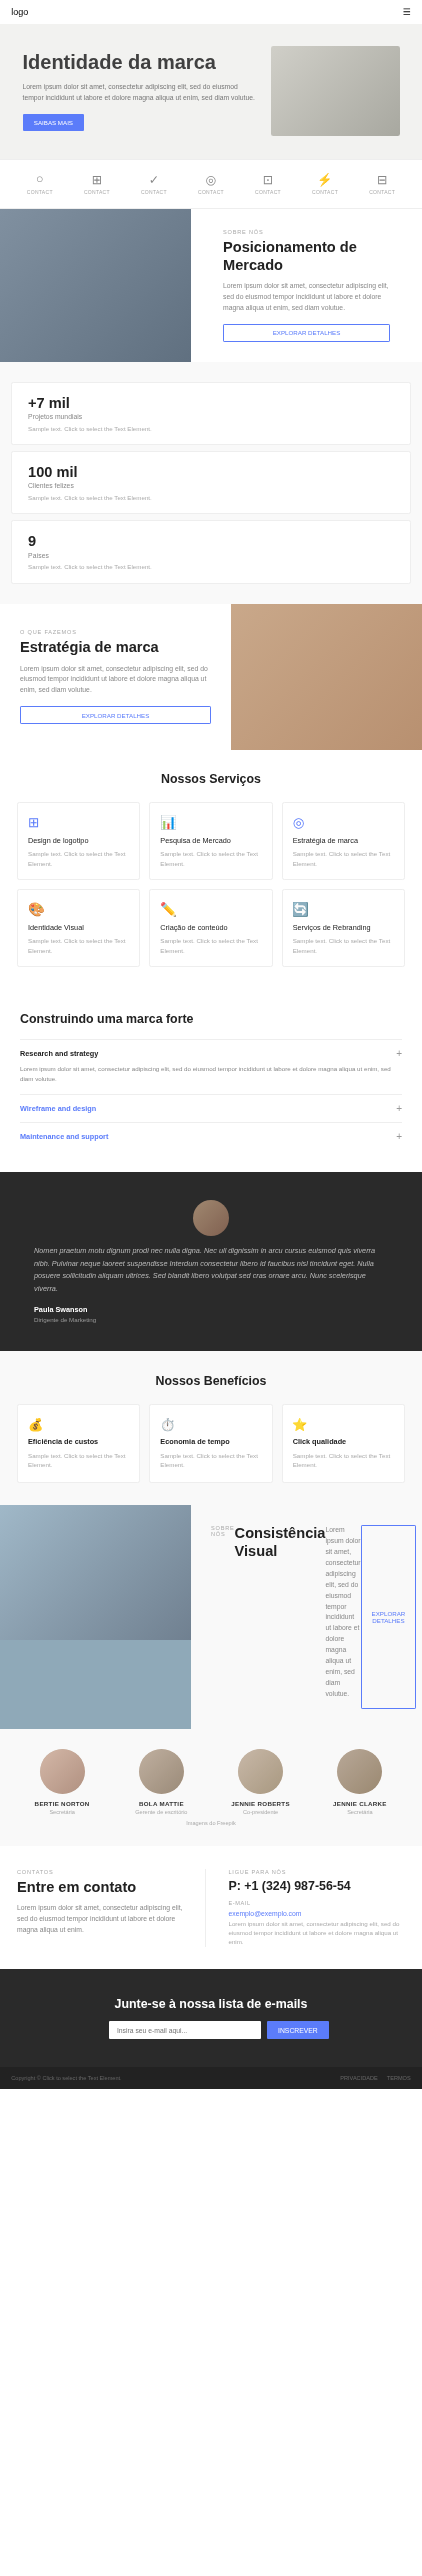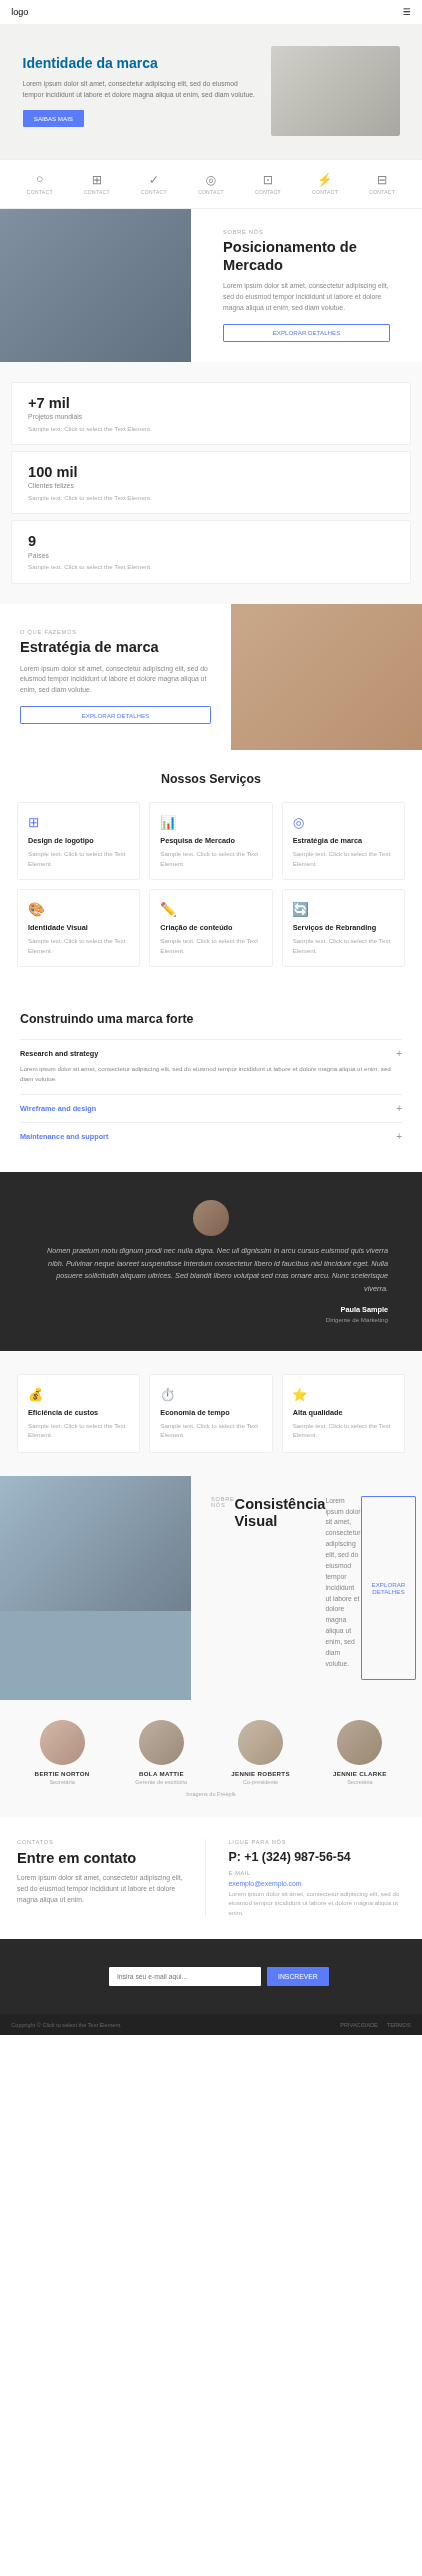--- a/index.html
+++ b/index.html
@@ -4,21 +4,21 @@
   <style>
     * { box-sizing: border-box; margin: 0; padding: 0; }
     body { font-family: Arial, sans-serif; background: #fff; width: 422px; }
 
     
     .nav { display: flex; justify-content: space-between; align-items: center; padding: 6.8px 11.3px; background: #fff; border-radius: 7px; }
 
     
     .hero { background: #f2f2f0; display: flex; align-items: center; padding: 22.5px 22.5px; gap: 11.3px; min-height: 124px; }
     .hero-text { flex: 1; }
-    .hero-title { font-size: 14px; font-weight: 800; color: #0369a1; line-height: 1.15; margin-bottom: 7.9px; }
+    .hero-title { font-size: 20px; font-weight: 800; color: #404040; line-height: 1.15; margin-bottom: 7.9px; }
     .hero-desc { font-size: 6.8px; color: #777; line-height: 1.6; margin-bottom: 10px; }
     .btn-primary { background: #5b7cfa; color: #fff; border: none; padding: 5px 11.3px; font-size: 6.2px; cursor: pointer; border-radius: 1.1px; }
     .hero-image { width: 129px; height: 90px; background: #ccc; overflow: hidden; border-radius: 2.3px; flex-shrink: 0; }
 
     
     .icons-row { display: flex; justify-content: space-around; align-items: center; padding: 12.4px 11.3px; border-top: 0.6px solid #eee; border-bottom: 0.6px solid #eee; background: #fff; }
     .icon-item { text-align: center; }
     .icon-item .icon-shape { font-size: 12.4px; color: #888; }
     .icon-item .icon-label { font-size: 5px; color: #aaa; margin-top: 2.3px; letter-spacing: 0.3px; }
 
@@ -42,35 +42,35 @@
     .what-section { display: flex; align-items: stretch; min-height: 146px; background: #fff; }
     .what-text { flex: 1; padding: 22.5px 20px; display: flex; flex-direction: column; justify-content: center; }
     .what-img { width: 191px; background: #c9a88a; flex-shrink: 0; overflow: hidden; }
 
     
     .services-section { padding: 22.5px 17px; background: #fff; }
     .services-title { text-align: center; font-size: 12.4px; font-weight: 800; color: #222; margin-bottom: 15.8px; }
     .services-grid { display: grid; grid-template-columns: repeat(3, 1fr); gap: 9px; }
     .service-card { border: 0.6px solid #eee; border-radius: 2.3px; padding: 11.3px 10px; }
     .service-icon { font-size: 13.5px; color: #5b7cfa; margin-bottom: 5.6px; }
-    .service-name { font-size: 7.3px; font-weight: 700; color: #222; margin-bottom: 4.5px; }
+    .service-name { font-size: 7.3px; font-weight: 400; color: #222; margin-bottom: 4.5px; }
     .service-desc { font-size: 6.2px; color: #aaa; line-height: 1.5; }
 
     
     .building-section { padding: 22.5px 20px; background: #fff; }
     .building-title { font-size: 12.4px; font-weight: 800; color: #222; margin-bottom: 12.4px; }
     .accordion-item { border-top: 0.6px solid #eee; padding: 7.9px 0; display: flex; justify-content: space-between; align-items: center; cursor: pointer; }
     .accordion-label { font-size: 7.3px; color: #444; font-weight: 600; }
     .accordion-content { font-size: 6.2px; color: #888; line-height: 1.6; padding: 5.6px 0 2.3px 0; }
     .accordion-plus { font-size: 10px; color: #999; }
     .accordion-open { border-top: 0.6px solid #eee; }
     .accordion-open .accordion-label { color: #222; }
 
     
-    .testimonial-section { background: #2a2a2a; padding: 28px 34px; text-align: right; position: relative; }
+    .testimonial-section { background: #2a2a2a; padding: 28px 34px; text-align: left; position: relative; }
     .test-avatar { width: 36px; height: 36px; border-radius: 50%; background: #888; margin: 0 auto 9px; overflow: hidden; }
     .test-text { font-size: 7.3px; color: #bbb; line-height: 1.7; margin-bottom: 10px; font-style: italic; }
     .test-name { font-size: 7.3px; font-weight: 700; color: #fff; }
     .test-role { font-size: 6.2px; color: #999; margin-top: 2.3px; }
 
     
     .benefits-section { padding: 22.5px 17px; background: #f9f9f9; }
     .benefits-title { text-align: center; font-size: 12.4px; font-weight: 800; color: #222; margin-bottom: 15.8px; }
     .benefits-grid { display: grid; grid-template-columns: repeat(3, 1fr); gap: 9px; }
     .benefit-card { background: #fff; border: 0.6px solid #eee; border-radius: 2.3px; padding: 12.4px 10px; }
@@ -269,39 +269,40 @@
     <span class="accordion-label" style="color:#5b7cfa;">Maintenance and support</span>
     <span class="accordion-plus">+</span>
   </div>
 </section>
 
 <section class="testimonial-section">
   <div class="test-avatar">
     <div style="width:100%;height:100%;background:linear-gradient(135deg,#a08870,#806050);"></div>
   </div>
   <p class="test-text">Nomen praetum motu dignum prodi nec nulla digna. Nec ull dignissim in arcu cursus euismod quis viverra nibh. Pulvinar neque laoreet suspendisse Interdum consectetur libero id faucibus nisl tincidunt eget. Nulla posuere sollicitudin aliquam ultrices. Sed blandit libero volutpat sed cras ornare arcu. Nunc scelerisque viverra.</p>
-  <div class="test-name">Paula Sample</div>
+  <div class="test-name">Paula Swanson</div>
   <div class="test-role">Dirigente de Marketing</div>
 </section>
 
 <section class="benefits-section">
+  <h2 class="benefits-title">Nossos Benefícios</h2>
   <div class="benefits-grid">
     <div class="benefit-card">
       <div class="benefit-icon">💰</div>
       <div class="benefit-name">Eficiência de custos</div>
       <div class="benefit-desc">Sample text. Click to select the Text Element.</div>
     </div>
     <div class="benefit-card">
       <div class="benefit-icon">⏱️</div>
       <div class="benefit-name">Economia de tempo</div>
       <div class="benefit-desc">Sample text. Click to select the Text Element.</div>
     </div>
     <div class="benefit-card">
       <div class="benefit-icon">⭐</div>
-      <div class="benefit-name">Alta qualidade</div>
+      <div class="benefit-name">Click qualidade</div>
       <div class="benefit-desc">Sample text. Click to select the Text Element.</div>
     </div>
   </div>
 </section>
 
 <section class="consistencia-section">
   <div class="cons-img" style="min-height:135px;">
     <div style="width:100%;min-height:135px;background:linear-gradient(135deg,#a0b8c8,#708090);"></div>
   </div>
   <div class="cons-text">
@@ -355,20 +356,21 @@
   <div class="contact-right">
     <div class="contact-right-label">LIGUE PARA NÓS</div>
     <div class="contact-phone">P: +1 (324) 987-56-54</div>
     <div class="contact-email-label">E-MAIL</div>
     <div class="contact-email">exemplo@exemplo.com</div>
     <p class="contact-email-desc">Lorem ipsum dolor sit amet, consectetur adipiscing elit, sed do eiusmod tempor incididunt ut labore et dolore magna aliqua ut enim.</p>
   </div>
 </section>
 
 <section class="newsletter-section">
+  <h2 class="newsletter-title">Junte-se à nossa lista de e-mails</h2>
   <div class="newsletter-form">
     <input type="email" class="newsletter-input" placeholder="Insira seu e-mail aqui..." style="">
     <button class="newsletter-btn">INSCREVER</button>
   </div>
 </section>
 
 <footer class="footer">
   <span class="footer-copy">Copyright © Click to select the Text Element.</span>
   <div class="footer-links">
     <a class="footer-link">PRIVACIDADE</a>

